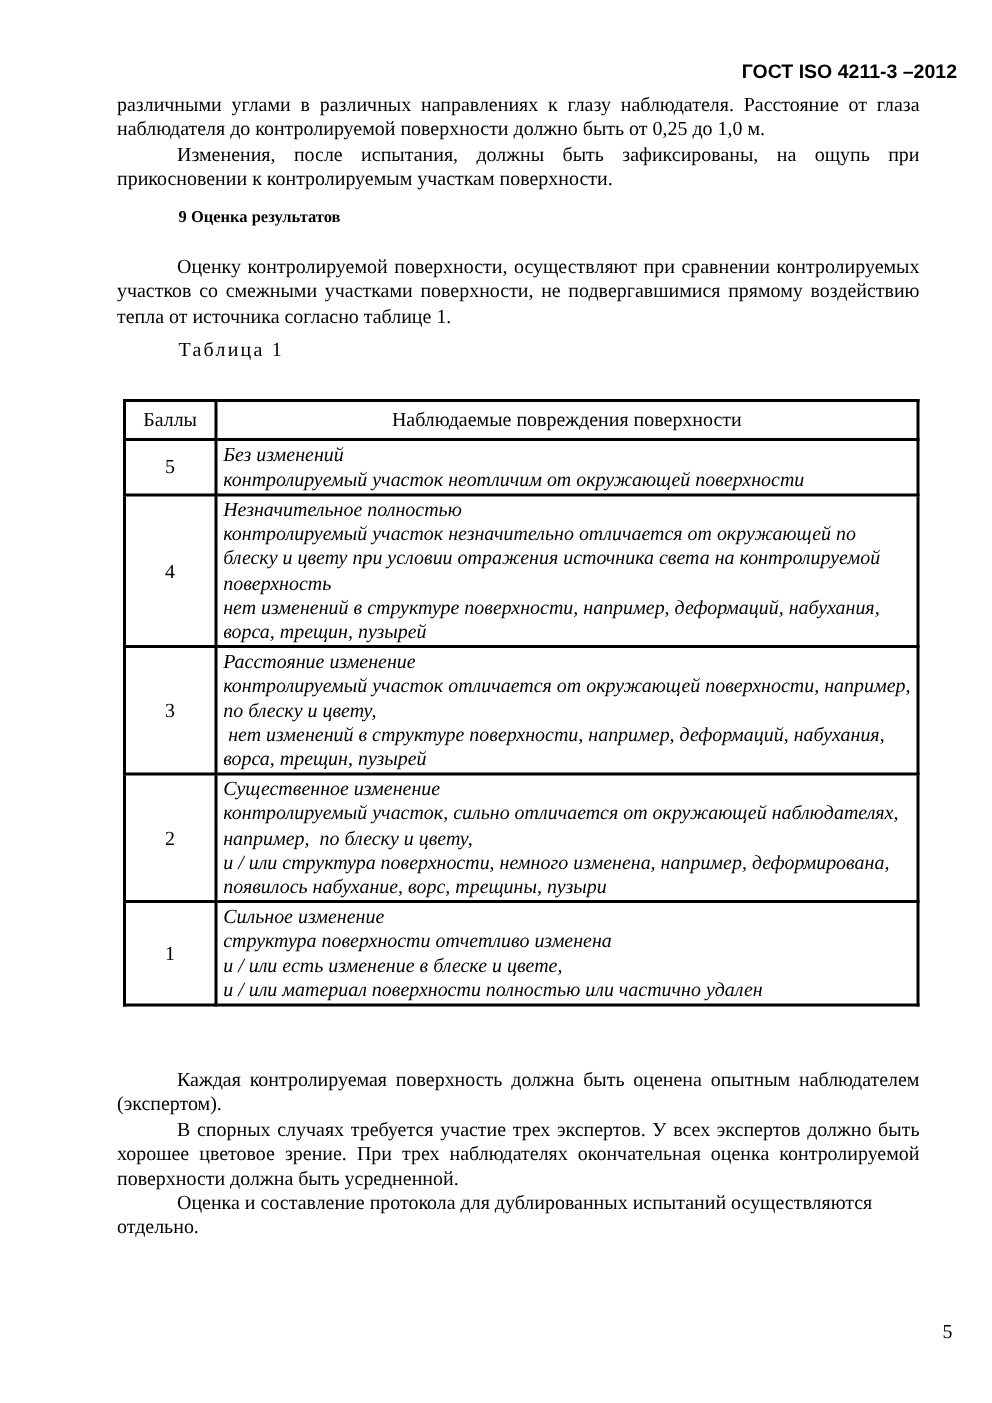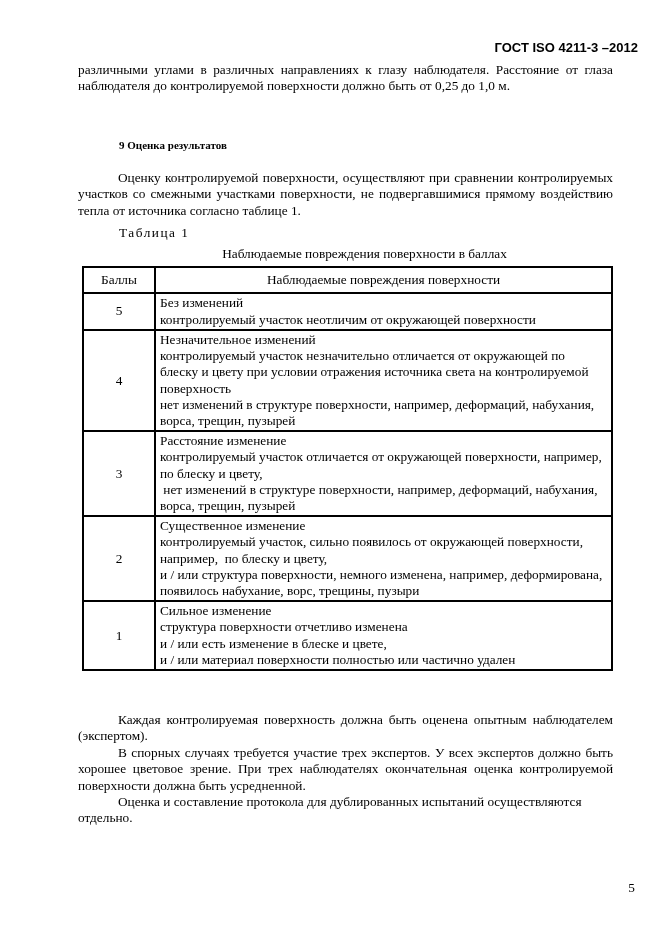--- a/index.html
+++ b/index.html
@@ -10,62 +10,62 @@
     .text-block p { margin: 0; }
     .indent { text-indent: 40px; }
     .section-title { position: absolute; left: 119px; top: 139px; font-size: 11px; font-weight: bold; }
     .table-label { position: absolute; left: 119px; top: 225px; font-size: 13.3px; letter-spacing: 1.5px; }
     .table-caption { position: absolute; left: 0; width: 661px; top: 246px; text-align: center; font-size: 13.3px; padding-left: 68px; box-sizing: border-box; }
     table.grades { position: absolute; left: 82px; top: 266px; width: 531px; border-collapse: collapse; font-size: 13.3px; line-height: 16.2px; }
     table.grades th, table.grades td { border: 2.5px solid #000; padding: 0 4px; vertical-align: middle; }
     table.grades th { font-weight: normal; height: 24px; }
     table.grades td.score { width: 62px; text-align: center; }
     table.grades td.desc { text-align: left; padding-top: 1px; padding-bottom: 1px; }
-    .desc-line { display: block; white-space: pre; }
+    .desc-line { display: block; white-space: pre; font-style: italic; }
     .page-number { position: absolute; right: 51px; top: 880px; font-size: 13.3px; }
   </style>
 </head>
 <body>
 
 <div class="page">
 
   <div class="doc-header">ГОСТ ISO 4211-3 –2012</div>
 
   <div class="text-block" style="top:62px;">
     <p>различными углами в различных направлениях к глазу наблюдателя. Расстояние от глаза наблюдателя до контролируемой поверхности должно быть от 0,25 до 1,0 м.</p>
+    <p class="indent">Изменения, после испытания, должны быть зафиксированы, на ощупь при прикосновении к контролируемым участкам поверхности.</p>
   </div>
 
   <div class="section-title">9 Оценка результатов</div>
 
   <div class="text-block" style="top:170px;">
     <p class="indent">Оценку контролируемой поверхности, осуществляют при сравнении контролируемых участков со смежными участками поверхности, не подвергавшимися прямому воздействию тепла от источника согласно таблице 1.</p>
   </div>
 
   <div class="table-label">Таблица 1</div>
-  <div class="table-caption">Наблюдаемые повреждения поверхности в баллах</div>
 
   <table class="grades">
     <thead>
       <tr>
         <th class="score-h" style="width:62px;">Баллы</th>
         <th>Наблюдаемые повреждения поверхности</th>
       </tr>
     </thead>
     <tbody>
       <tr style="height:37px;">
         <td class="score">5</td>
         <td class="desc">
           <span class="desc-line">Без изменений</span>
           <span class="desc-line">контролируемый участок неотличим от окружающей поверхности</span>
         </td>
       </tr>
       <tr style="height:94px;">
         <td class="score">4</td>
         <td class="desc">
-          <span class="desc-line">Незначительное изменений</span>
+          <span class="desc-line">Незначительное полностью</span>
           <span class="desc-line">контролируемый участок незначительно отличается от окружающей по</span>
           <span class="desc-line">блеску и цвету при условии отражения источника света на контролируемой</span>
           <span class="desc-line">поверхность</span>
           <span class="desc-line">нет изменений в структуре поверхности, например, деформаций, набухания,</span>
           <span class="desc-line">ворса, трещин, пузырей</span>
         </td>
       </tr>
       <tr style="height:81px;">
         <td class="score">3</td>
         <td class="desc">
@@ -73,21 +73,21 @@
           <span class="desc-line">контролируемый участок отличается от окружающей поверхности, например,</span>
           <span class="desc-line">по блеску и цвету,</span>
           <span class="desc-line"> нет изменений в структуре поверхности, например, деформаций, набухания,</span>
           <span class="desc-line">ворса, трещин, пузырей</span>
         </td>
       </tr>
       <tr style="height:80px;">
         <td class="score">2</td>
         <td class="desc">
           <span class="desc-line">Существенное изменение</span>
-          <span class="desc-line">контролируемый участок, сильно появилось от окружающей поверхности,</span>
+          <span class="desc-line">контролируемый участок, сильно отличается от окружающей наблюдателях,</span>
           <span class="desc-line">например,  по блеску и цвету,</span>
           <span class="desc-line">и / или структура поверхности, немного изменена, например, деформирована,</span>
           <span class="desc-line">появилось набухание, ворс, трещины, пузыри</span>
         </td>
       </tr>
       <tr style="height:65px;">
         <td class="score">1</td>
         <td class="desc">
           <span class="desc-line">Сильное изменение</span>
           <span class="desc-line">структура поверхности отчетливо изменена</span>

